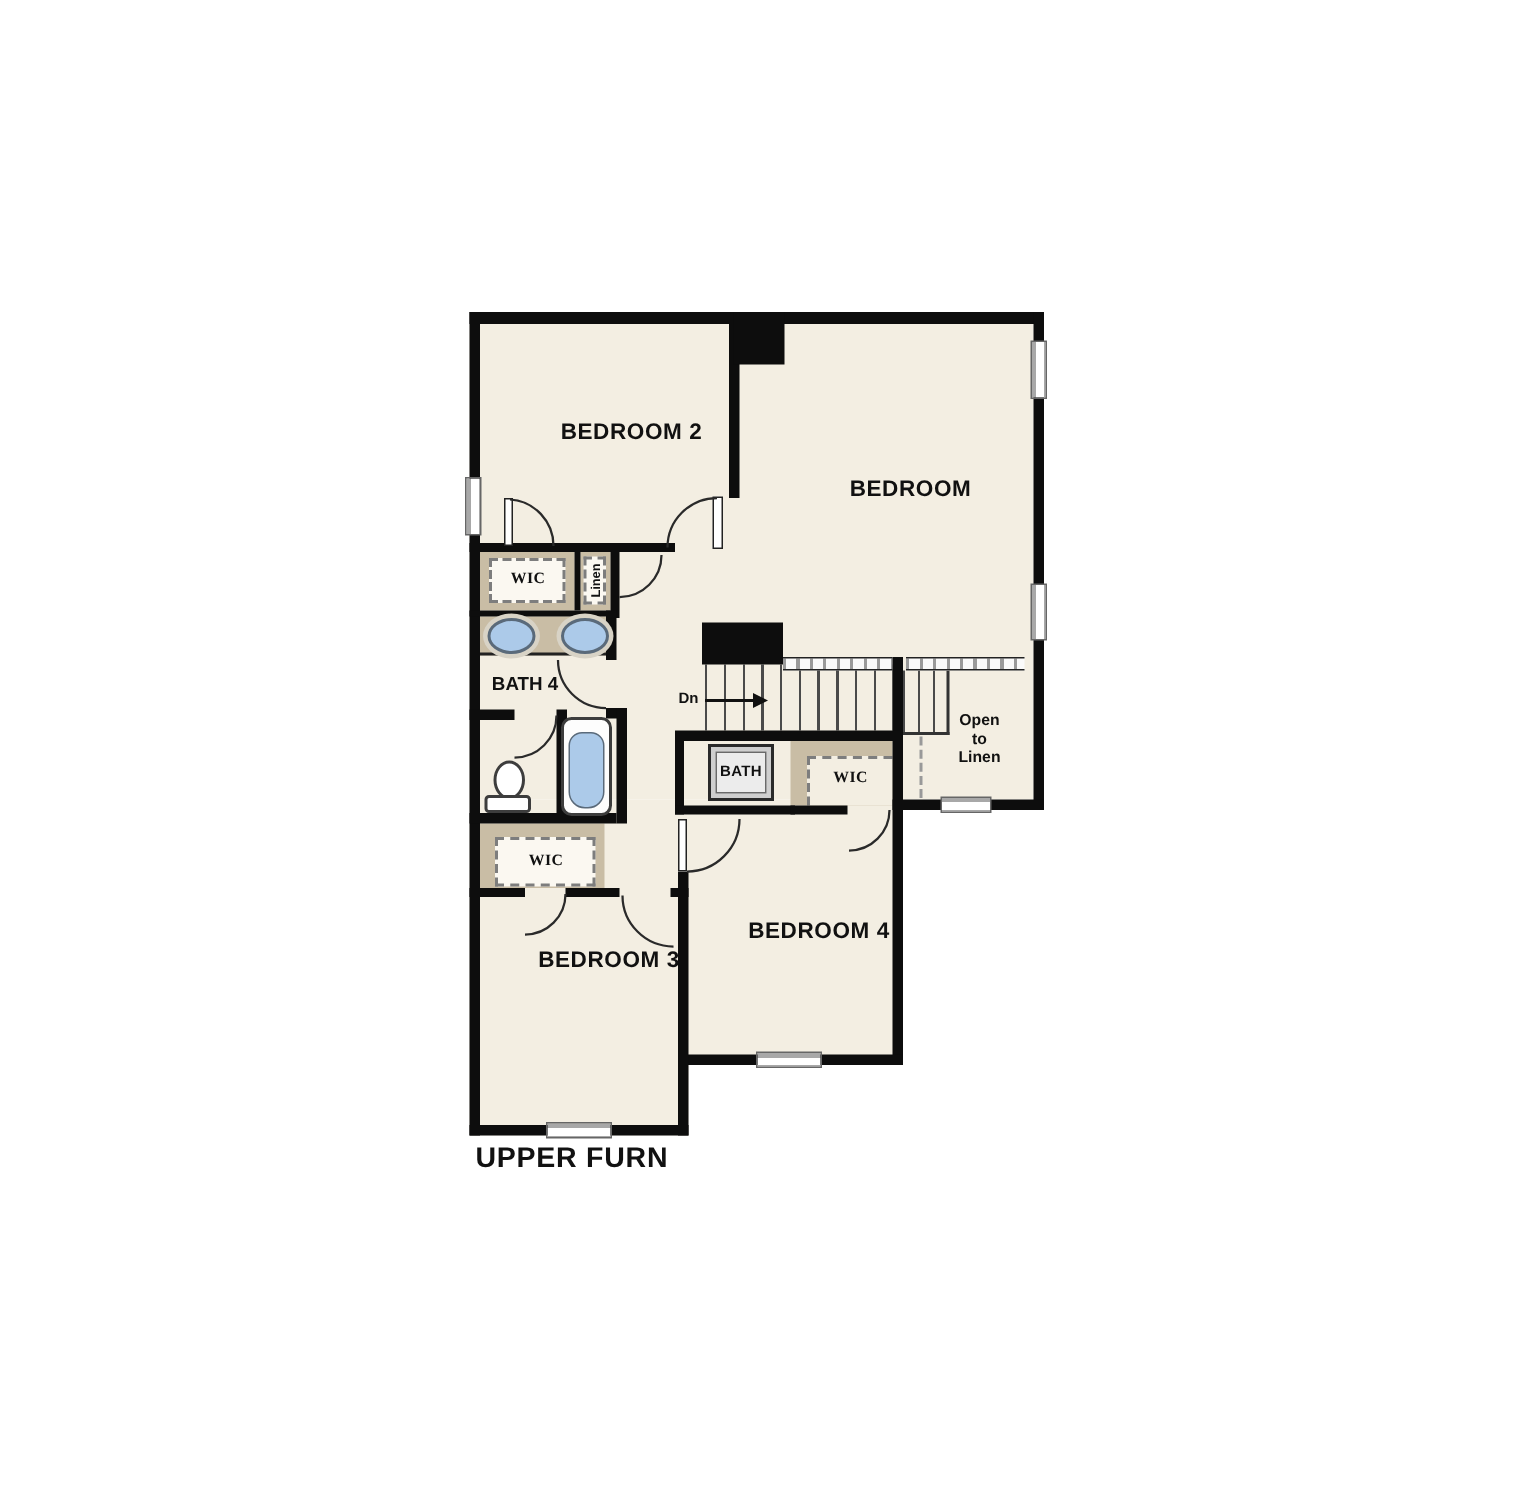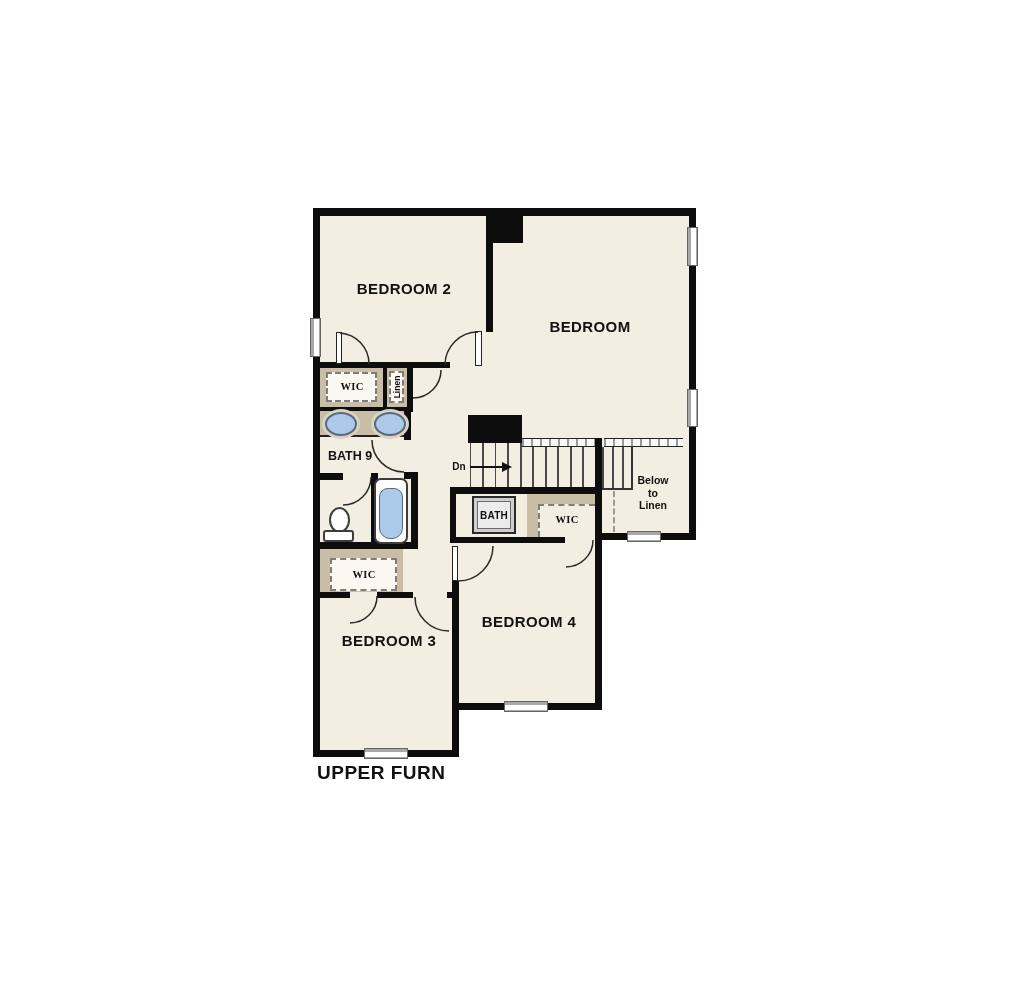--- a/index.html
+++ b/index.html
@@ -10,21 +10,21 @@
   .canvas{position:relative;width:1010px;height:1000px;background:#fff;overflow:hidden;
           font-family:"Liberation Sans","DejaVu Sans",sans-serif;color:#111;}
   .abs{position:absolute;}
   .floor{position:absolute;background:var(--floor);}
   .wall{position:absolute;background:var(--wall);}
   .tan{position:absolute;background:var(--tan);}
   .shelf{position:absolute;background:#fbf8f1;border:2px dashed var(--dash);box-sizing:border-box;}
   .shelf2{position:absolute;background:var(--floor);border-top:2px dashed var(--dash);border-left:2px dashed var(--dash);box-sizing:border-box;}
   .leaf{position:absolute;background:#fff;border:1.5px solid #222;box-sizing:border-box;}
   .lbl{position:absolute;font-weight:bold;white-space:nowrap;transform:translate(-50%,-50%);}
-  .room-lbl{font-size:15px;letter-spacing:.4px;}
+  .room-lbl{font-size:15px;letter-spacing:.4px;margin-left:17px;}
   .small-lbl{font-size:10.5px;font-weight:600;letter-spacing:.3px;font-family:Liberation Serif, serif;}
   .treads{position:absolute;background-image:repeating-linear-gradient(90deg,#4a4a4a 0 1.5px,transparent 1.5px 12.5px);}
   .treads-turn{position:absolute;background-image:repeating-linear-gradient(90deg,#4a4a4a 0 1.5px,transparent 1.5px 10px);
                border-right:2px solid #333;border-bottom:2px solid #333;box-sizing:border-box;}
   .rail{position:absolute;background-color:#fafafa;border-top:1.5px solid #222;border-bottom:1.5px solid #222;
         background-image:repeating-linear-gradient(90deg,#9a9a9a 0 2px,transparent 2px 9px);box-sizing:border-box;}
   .win-h{position:absolute;height:11px;background:linear-gradient(to bottom,var(--wingray) 0 3px,#fff 3px 8px,var(--wingray) 8px 11px);border:1px solid #666;box-sizing:border-box;}
   .win-v{position:absolute;width:11px;background:linear-gradient(to right,var(--wingray) 0 3px,#fff 3px 8px,var(--wingray) 8px 11px);border:1px solid #666;box-sizing:border-box;}
   .sink{position:absolute;width:32px;height:24px;border-radius:50%;background:var(--fixture);
         border:2px solid #5a6a7a;box-shadow:0 0 0 3px #d8d3c6;box-sizing:border-box;}
@@ -119,33 +119,33 @@
   <div class="abs" style="left:379px;top:488px;width:24px;height:51px;background:var(--fixture);border:1.5px solid #5a6a7a;border-radius:9px 9px 11px 11px;box-sizing:border-box;"></div>
 
   <div class="abs" style="left:329px;top:507px;width:21px;height:26px;background:#fff;border:2px solid #3d3d3d;border-radius:50%;box-sizing:border-box;"></div>
   <div class="abs" style="left:323px;top:530px;width:31px;height:12px;background:#fff;border:2px solid #3d3d3d;border-radius:3px;box-sizing:border-box;"></div>
 
   <div class="abs" style="left:472px;top:496px;width:44px;height:38px;background:#cfcfcf;border:2px solid #2a2a2a;box-sizing:border-box;"></div>
   <div class="abs" style="left:477px;top:501px;width:34px;height:28px;background:#ececec;border:1px solid #6a6a6a;box-sizing:border-box;"></div>
 
   <div class="lbl room-lbl" style="left:404px;top:288px;">BEDROOM 2</div>
   <div class="lbl room-lbl" style="left:590px;top:326px;">BEDROOM</div>
-  <div class="lbl" style="left:350px;top:456px;font-size:12.5px;">BATH 9</div>
+  <div class="lbl" style="left:350px;top:456px;font-size:12.5px;">BATH 4</div>
   <div class="lbl room-lbl" style="left:529px;top:621px;text-align:center;">BEDROOM 4</div>
   <div class="lbl room-lbl" style="left:389px;top:640px;">BEDROOM 3</div>
 
   <div class="lbl small-lbl" style="left:352px;top:386px;">WIC</div>
   <div class="lbl" style="left:396.5px;top:387px;font-size:8.5px;font-weight:600;transform:translate(-50%,-50%) rotate(-90deg);">Linen</div>
   <div class="lbl small-lbl" style="left:364px;top:574px;">WIC</div>
   <div class="lbl small-lbl" style="left:567px;top:519px;">WIC</div>
 
   <div class="lbl" style="left:459px;top:466px;font-size:10px;font-weight:600;">Dn</div>
   <div class="lbl" style="left:494px;top:515px;font-size:10px;font-weight:600;letter-spacing:.2px;">BATH</div>
 
   <div class="abs" style="left:653px;top:493px;transform:translate(-50%,-50%);text-align:center;font-size:10.5px;font-weight:600;line-height:12.5px;">
-    <div>Below</div>
+    <div>Open</div>
     <div>to</div>
     <div>Linen</div>
   </div>
 
   <div class="abs" style="left:317px;top:762px;font-size:19px;font-weight:bold;letter-spacing:.5px;">UPPER FURN</div>
 
 </div>
 
 </body></html>

